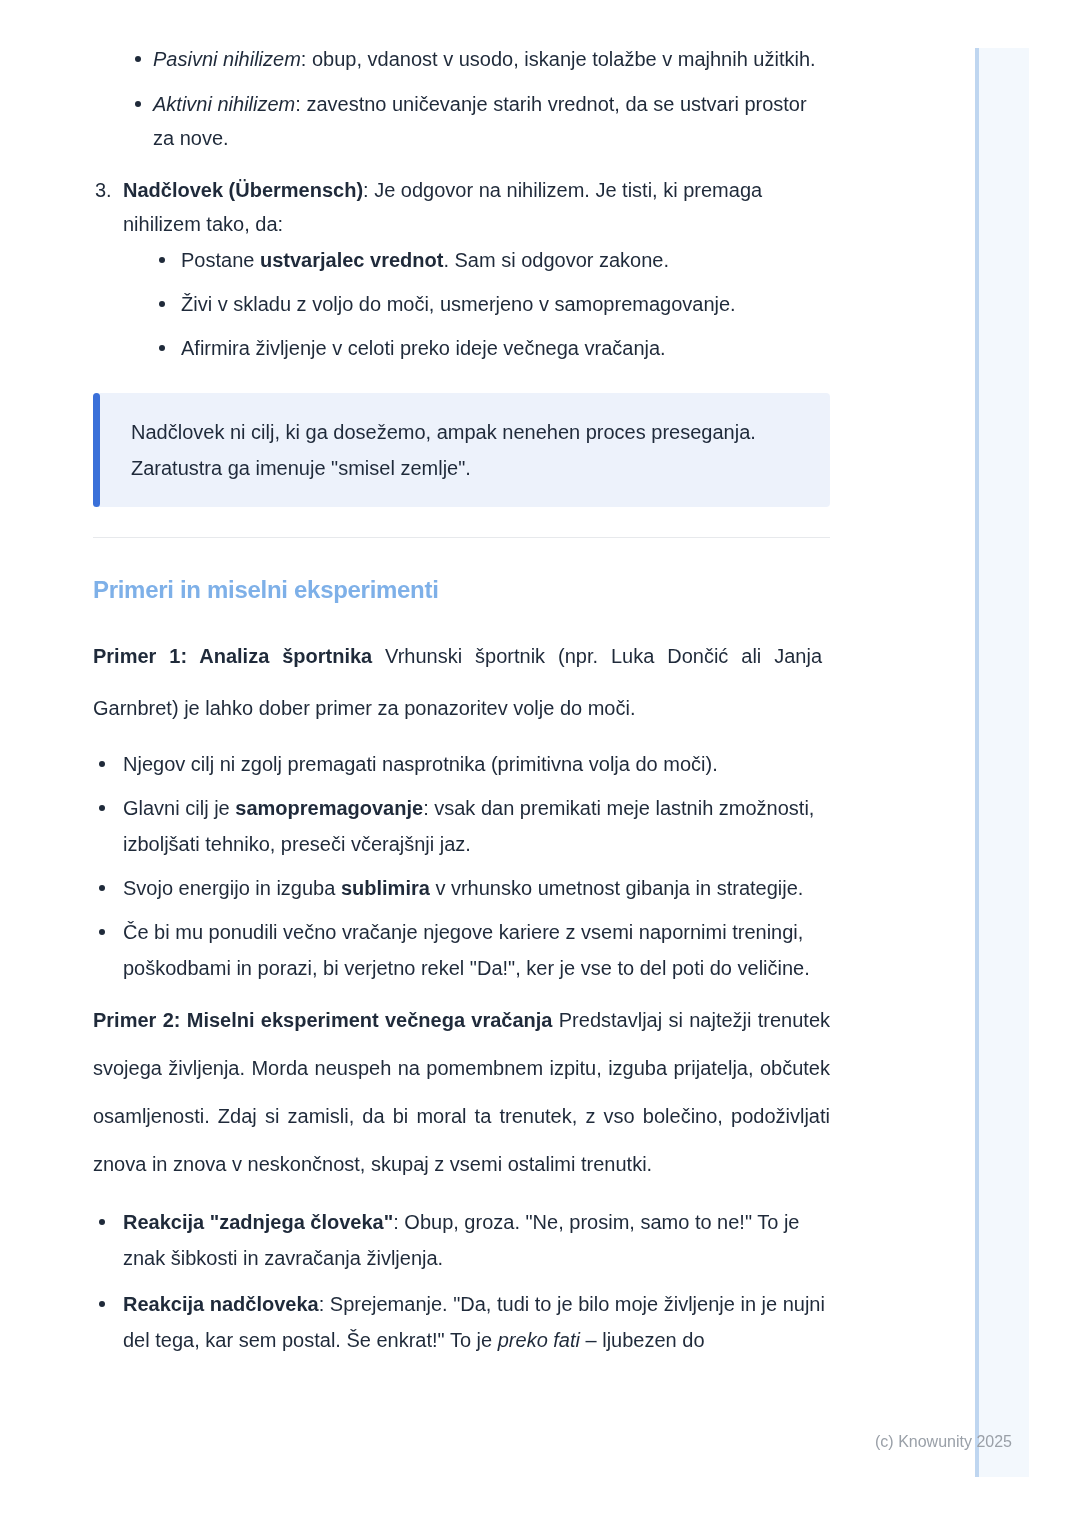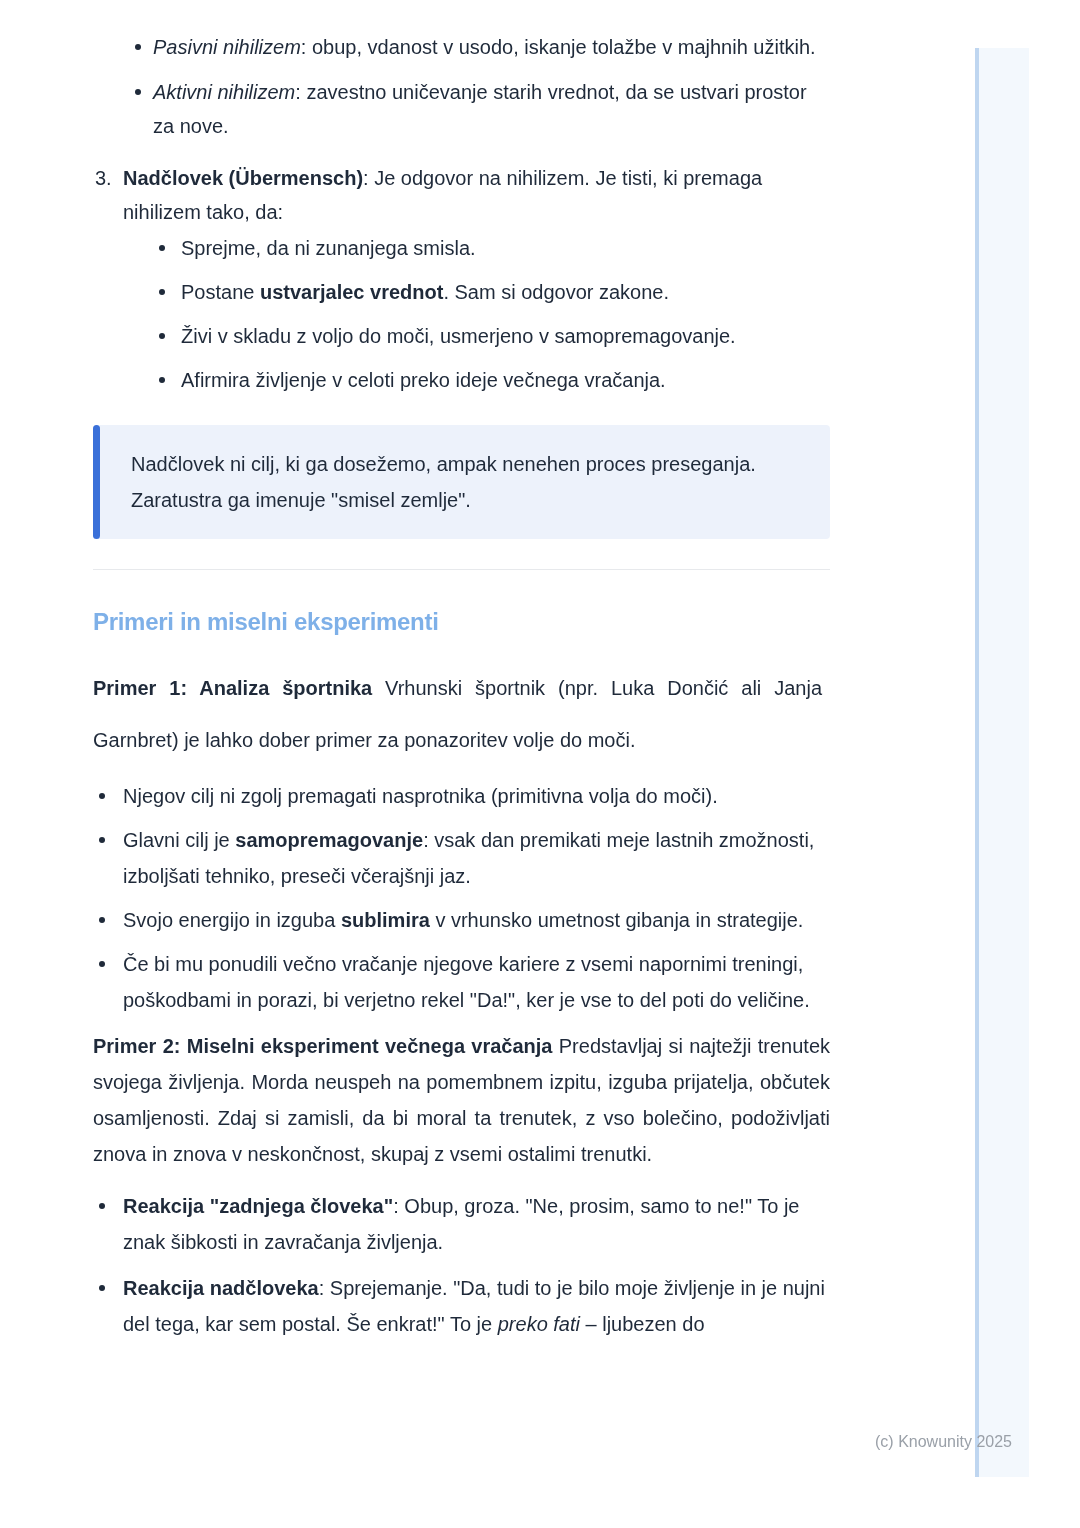--- a/index.html
+++ b/index.html
@@ -2,21 +2,21 @@
 <html lang="sl"><head>
 <meta charset="utf-8">
 <style>
   html,body{margin:0;padding:0;}
   body{
     width:1080px;height:1528px;position:relative;overflow:hidden;
     background:#ffffff;color:#1f2a3a;
     font-family:"Liberation Sans",sans-serif;
     -webkit-font-smoothing:antialiased;
   }
-  .content{position:absolute;left:93px;top:30px;width:737px;font-size:20px;}
+  .content{position:absolute;left:93px;top:42px;width:737px;font-size:20px;}
 
   
   .b1 .li{position:relative;padding-left:60px;line-height:34px;margin-bottom:11px;}
   .b1 .li::before{content:"";position:absolute;left:42px;top:14px;width:6px;height:6px;border-radius:50%;background:#1f2a3a;}
 
   
   .num-item{position:relative;padding-left:30px;line-height:34px;margin-top:18px;}
   .num-item .num{position:absolute;left:2px;top:0;}
 
   
@@ -27,21 +27,21 @@
   
   .callout{position:relative;margin-top:28px;background:#edf2fb;border-radius:4px;
     padding:21px 30px 21px 38px;line-height:36px;}
   .callout::before{content:"";position:absolute;left:0;top:0;bottom:0;width:7px;border-radius:4px;background:#3a70d9;}
 
   .divider{height:1px;background:#e7e9ec;margin-top:30px;}
 
   h2.section{font-size:24px;font-weight:bold;color:#7eb0e8;margin:38px 0 0 0;letter-spacing:-0.3px;}
 
   p.para{margin:26px 8px 0 0;line-height:52px;text-align:justify;}
-  p.para2{margin:10px 0 0 0;line-height:36px;text-align:justify;}
+  p.para2{margin:10px 0 0 0;line-height:48px;text-align:justify;}
 
   
   .b3{margin-top:12px;}
   .b3 .li{position:relative;padding-left:30px;line-height:36px;margin-bottom:8px;}
   .b3 .li::before{content:"";position:absolute;left:6px;top:15px;width:6px;height:6px;border-radius:50%;background:#1f2a3a;}
 
   .b4{margin-top:16px;}
   .b4 .li{position:relative;padding-left:30px;line-height:36px;margin-bottom:10px;}
   .b4 .li::before{content:"";position:absolute;left:6px;top:15px;width:6px;height:6px;border-radius:50%;background:#1f2a3a;}
 
@@ -69,21 +69,20 @@
 
       <div class="li"><i>Aktivni nihilizem</i><span>: zavestno uničevanje starih vrednot, da se ustvari prostor za nove.</span></div>
     </div>
 
   <div class="num-item">
     <span class="num">3.</span><b>Nadčlovek (Übermensch)</b><span>: Je odgovor na nihilizem. Je tisti, ki premaga nihilizem tako, da:</span>
   </div>
 
   <div class="b2">
 
-      <div class="li"><span>Sprejme, da ni zunanjega smisla.</span><b></b><span></span></div>
 
       <div class="li"><span>Postane </span><b>ustvarjalec vrednot</b><span>. Sam si odgovor zakone.</span></div>
 
       <div class="li"><span>Živi v skladu z voljo do moči, usmerjeno v samopremagovanje.</span><b></b><span></span></div>
 
       <div class="li"><span>Afirmira življenje v celoti preko ideje večnega vračanja.</span><b></b><span></span></div>
     </div>
 
   <div class="callout">
     <span>Nadčlovek ni cilj, ki ga dosežemo, ampak nenehen proces preseganja. Zaratustra ga imenuje "smisel zemlje".</span>

